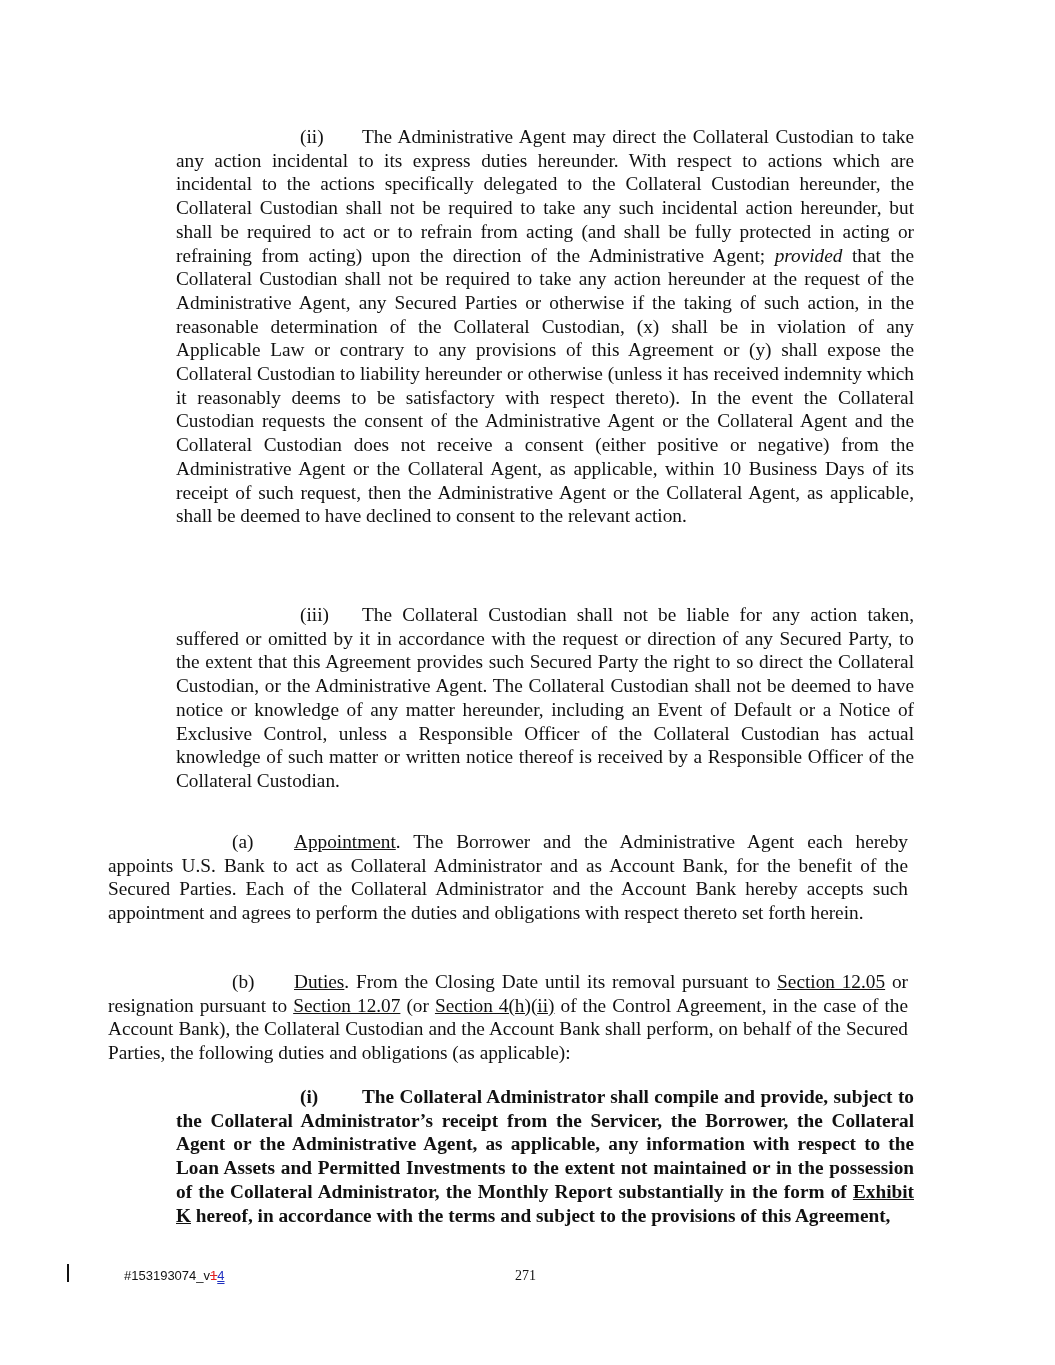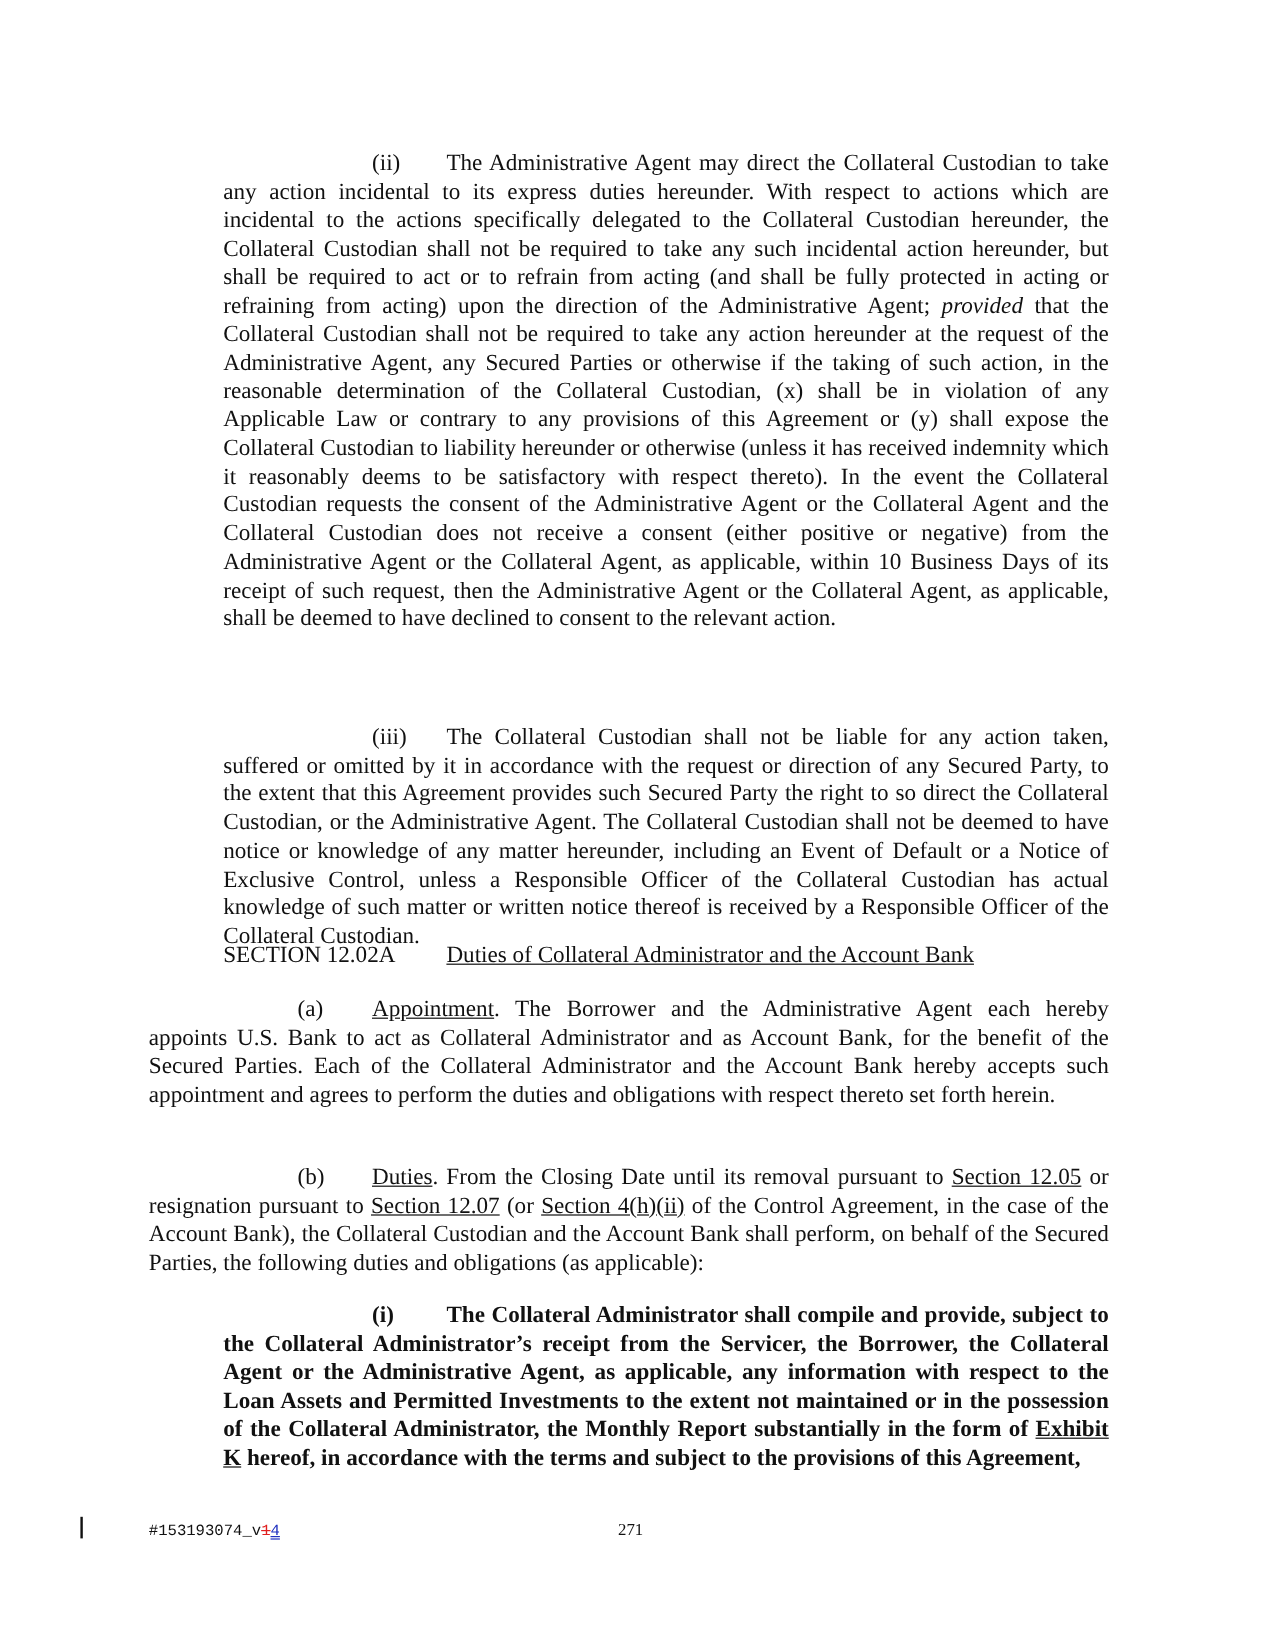--- a/index.html
+++ b/index.html
@@ -1,49 +1,46 @@
 <!DOCTYPE html>
 <html><head>
   <meta charset="utf-8">
   <style>
     html, body { margin: 0; padding: 0; background: #ffffff; }
     body { width: 1055px; height: 1365px; position: relative; overflow: hidden; color: #111; }
     .page { position: absolute; left: 0; top: 0; width: 1055px; height: 1365px; }
     .serif { font-family: "Liberation Serif", "DejaVu Serif", serif; font-size: 19.3px; line-height: 23.7px; }
     .para { position: absolute; text-align: justify; }
-    .para.indented { left: 186px; width: 738px; }
-    .para.full { left: 124px; width: 800px; }
+    .para.indented { left: 176px; width: 738px; }
+    .para.full { left: 108px; width: 800px; }
     .tab1 { display: inline-block; width: 62px; }
     .u { text-decoration: underline; }
     .i { font-style: italic; }
     .heading { position: absolute; left: 186px; top: 785px; }
     .heading .num { display: inline-block; width: 186px; }
     .footer { position: absolute; top: 1264px; }
     .changebar { position: absolute; left: 67px; top: 1264px; width: 2px; height: 18px; background: #111; }
-    .docid { left: 124px; font-family: Liberation Mono, monospace; font-size: 13px; }
+    .docid { left: 124px; font-family: Liberation Sans, sans-serif; font-size: 13px; }
     .del { color: #e02020; text-decoration: line-through; }
     .ins { color: #2030c0; text-decoration: underline double; }
     .pagenum { left: 515px; font-family: "Liberation Serif", serif; font-size: 14px; }
   </style>
 </head>
 <body>
 
 <div class="page serif">
 
   <div class="para indented" style="top:125px;">
     <span class="tab1" style="width:124px;"></span><span style="display:inline-block;width:62px;">(ii)</span><span>The Administrative Agent may direct the Collateral Custodian to take any action incidental to its express duties hereunder.  With respect to actions which are incidental to the actions specifically delegated to the Collateral Custodian hereunder, the Collateral Custodian shall not be required to take any such incidental action hereunder, but shall be required to act or to refrain from acting (and shall be fully protected in acting or refraining from acting) upon the direction of the Administrative Agent; </span><span class="i">provided</span><span> that the Collateral Custodian shall not be required to take any action hereunder at the request of the Administrative Agent, any Secured Parties or otherwise if the taking of such action, in the reasonable determination of the Collateral Custodian, (x) shall be in violation of any Applicable Law or contrary to any provisions of this Agreement or (y) shall expose the Collateral Custodian to liability hereunder or otherwise (unless it has received indemnity which it reasonably deems to be satisfactory with respect thereto).  In the event the Collateral Custodian requests the consent of the Administrative Agent or the Collateral Agent and the Collateral Custodian does not receive a consent (either positive or negative) from the Administrative Agent or the Collateral Agent, as applicable, within 10 Business Days of its receipt of such request, then the Administrative Agent or the Collateral Agent, as applicable, shall be deemed to have declined to consent to the relevant action.</span>
   </div>
 
   <div class="para indented" style="top:575px;margin-top:28px;">
     <span class="tab1" style="width:124px;"></span><span style="display:inline-block;width:62px;">(iii)</span><span>The Collateral Custodian shall not be liable for any action taken, suffered or omitted by it in accordance with the request or direction of any Secured Party, to the extent that this Agreement provides such Secured Party the right to so direct the Collateral Custodian, or the Administrative Agent.  The Collateral Custodian shall not be deemed to have notice or knowledge of any matter hereunder, including an Event of Default or a Notice of Exclusive Control, unless a Responsible Officer of the Collateral Custodian has actual knowledge of such matter or written notice thereof is received by a Responsible Officer of the Collateral Custodian.</span>
   </div>
 
-  <div class="heading">
-    <span class="num">SECTION 12.02A</span><span class="u">Duties of Collateral Administrator and the Account Bank</span>
-  </div>
 
   <div class="para full" style="top:830px;">
     <span class="tab1" style="width:124px;"></span><span style="display:inline-block;width:62px;">(a)</span><span class="u">Appointment</span><span>.  The Borrower and the Administrative Agent each hereby appoints U.S. Bank to act as Collateral Administrator and as Account Bank, for the benefit of the Secured Parties.  Each of the Collateral Administrator and the Account Bank hereby accepts such appointment and agrees to perform the duties and obligations with respect thereto set forth herein.</span>
   </div>
 
   <div class="para full" style="top:970px;">
     <span class="tab1" style="width:124px;"></span><span style="display:inline-block;width:62px;">(b)</span><span class="u">Duties</span><span>.  From the Closing Date until its removal pursuant to </span><span class="u">Section 12.05</span><span> or resignation pursuant to </span><span class="u">Section 12.07</span><span> (or </span><span class="u">Section 4(h)(ii)</span><span> of the Control Agreement, in the case of the Account Bank), the Collateral Custodian and the Account Bank shall perform, on behalf of the Secured Parties, the following duties and obligations (as applicable):</span>
   </div>
 
   <div class="para indented" style="top:1085px;font-weight:bold;">

